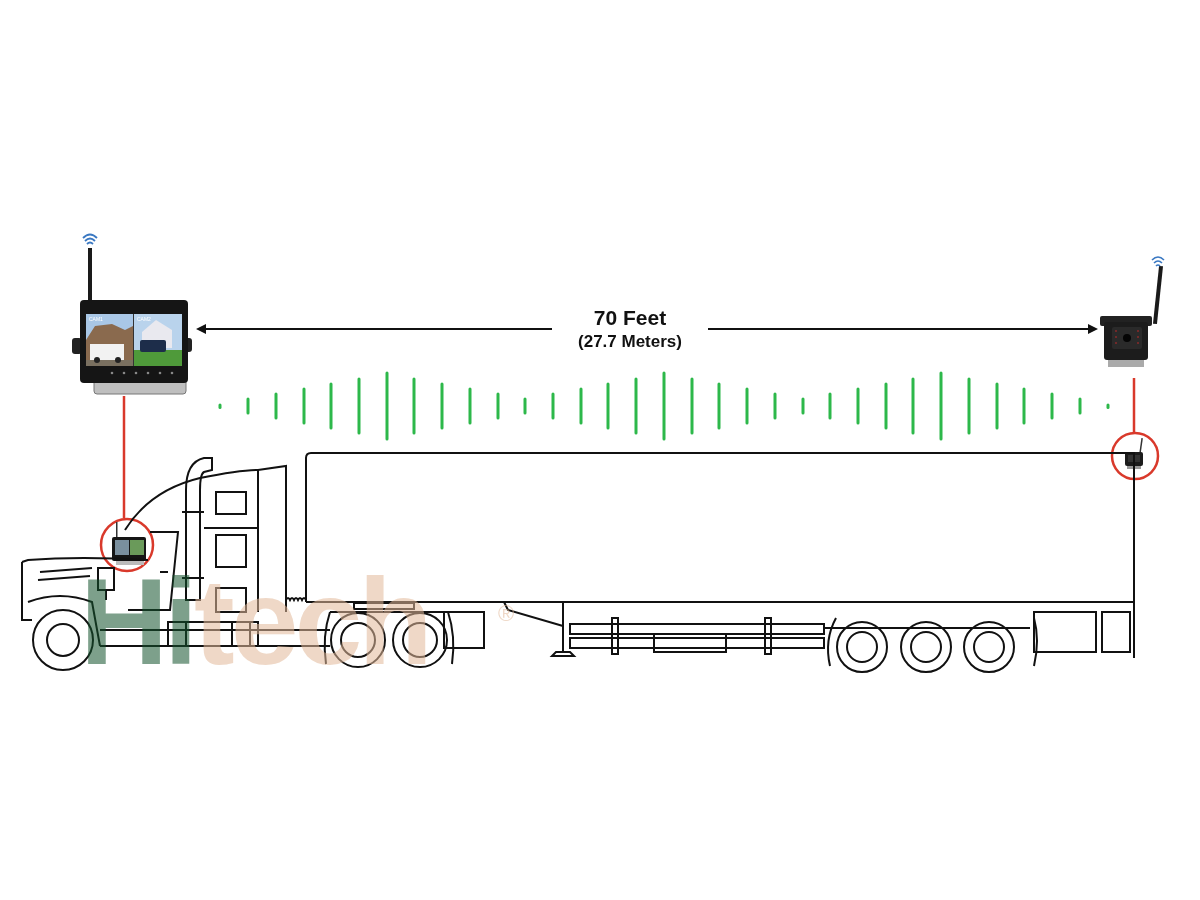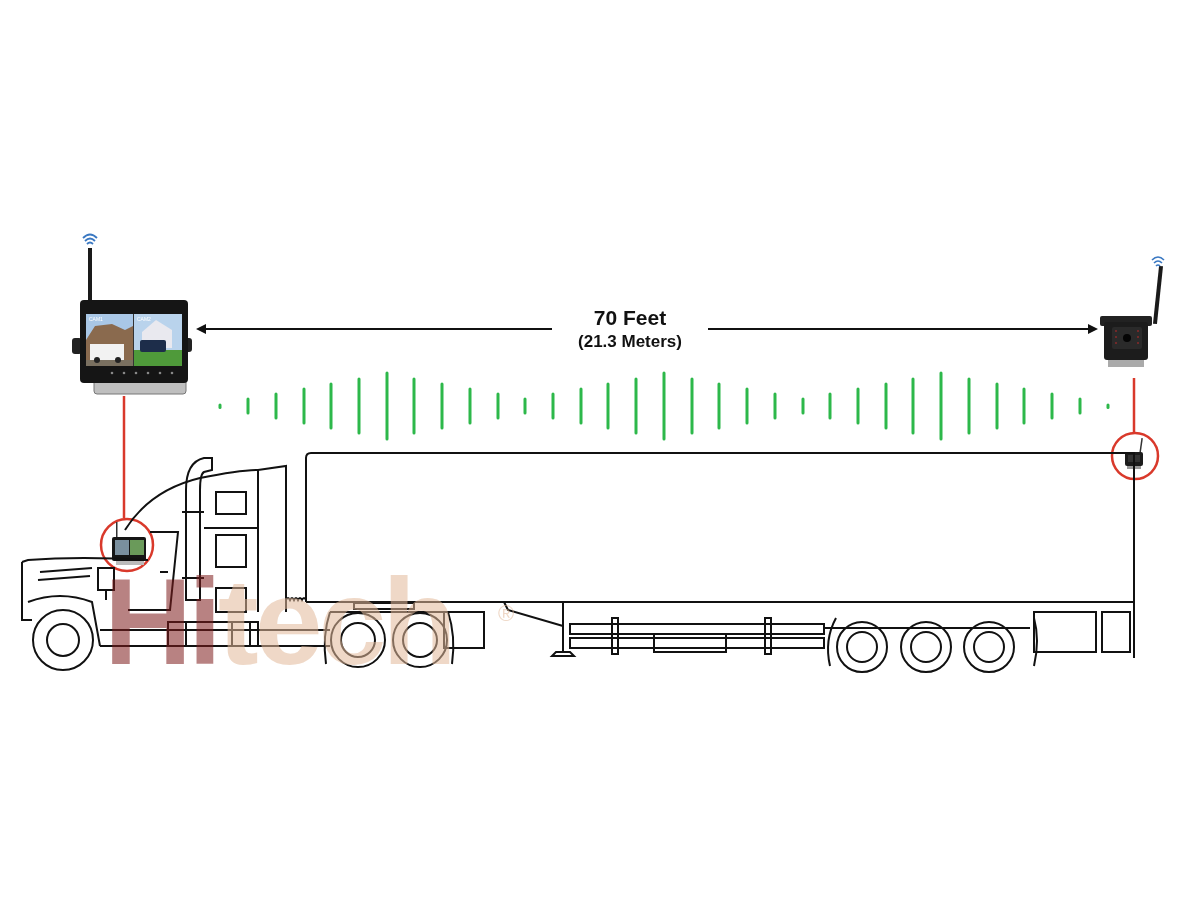--- a/index.html
+++ b/index.html
@@ -2,21 +2,21 @@
 <html><head>
 <meta charset="utf-8">
 <style>
   html, body { margin: 0; padding: 0; background: #ffffff; }
   body { width: 1200px; height: 900px; position: relative; overflow: hidden; font-family: "Liberation Sans", sans-serif; }
   #stage { position: absolute; left: 0; top: 0; width: 1200px; height: 900px; border-radius: 10px; }
   .dist-label { position: absolute; left: 540px; top: 305px; width: 180px; text-align: center; color: #111; }
   .dist-main { font-size: 21px; font-weight: bold; line-height: 26px; display: block; }
   .dist-sub { font-size: 17px; font-weight: bold; line-height: 22px; display: block; }
   .watermark { position: absolute; left: 80px; top: 572px; font-size: 122px; font-weight: bold; letter-spacing: -4px; line-height: 100px; opacity: 0.55; pointer-events: none; }
-  .wm-hi { color: #7f1d1d; margin-left: 24px; }
+  .wm-hi { color: #14532d; }
   .wm-tech { color: #e2b99a; text-align: right; }
   .wm-reg { position: absolute; left: 418px; top: -8px; font-size: 22px; font-weight: normal; color: #e2b99a; letter-spacing: 0; }
 </style>
 </head>
 <body>
 
 <div id="stage">
 <svg width="1200" height="900" viewBox="0 0 1200 900" xmlns="http://www.w3.org/2000/svg">
 
   <g stroke="#111" stroke-width="2" fill="#111">
@@ -215,20 +215,20 @@
 
     <circle cx="358" cy="640" r="27"></circle>
         <circle cx="358" cy="640" r="17"></circle>
     <circle cx="420" cy="640" r="27"></circle>
         <circle cx="420" cy="640" r="17"></circle>
   </g>
 </svg>
 
 <div class="dist-label">
   <span class="dist-main">70 Feet</span>
-  <span class="dist-sub">(21.3 Meters)</span>
+  <span class="dist-sub">(27.7 Meters)</span>
 </div>
 
 <div class="watermark">
   <span class="wm-hi">Hi</span><span class="wm-tech">tech</span>
   <span class="wm-reg">®</span>
 </div>
 </div>
 
 </body></html>

